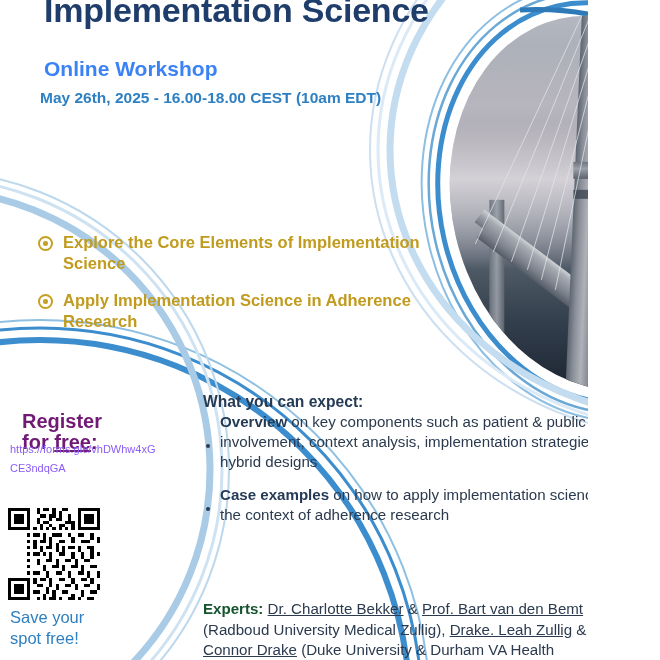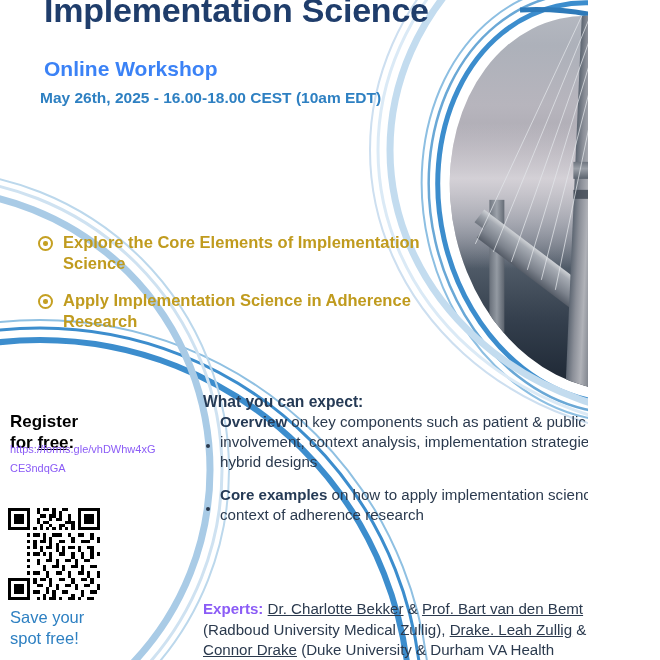--- a/index.html
+++ b/index.html
@@ -136,24 +136,24 @@
   .goal-text {
     font-size: 16.5px;
     font-weight: 700;
     color: #c09b1e;
     line-height: 21px;
   }
 
   
   .register {
     position: absolute;
-    left: 10px; top: 411px;
-    font-size: 17px;
-    font-weight: 700;
-    color: #000000;
+    left: 22px; top: 411px;
+    font-size: 20px;
+    font-weight: 700;
+    color: #701a75;
     line-height: 21px;
   }
   .register u { text-decoration: underline; }
   .url {
     position: absolute;
     left: 10px; top: 440px;
     width: 150px;
     font-size: 11px;
     color: #8b5cf6;
     line-height: 18.5px;
@@ -204,21 +204,21 @@
   .ex-text b { font-weight: 700; color: #253a55; }
 
   .experts {
     position: absolute;
     left: 203px; top: 599px;
     width: 448px;
     font-size: 15.1px;
     color: #2b3a4e;
     line-height: 20.5px;
   }
-  .experts b { font-weight: 700; color: #8b5cf6; }
+  .experts b { font-weight: 700; color: #14532d; }
   .experts u { }
 </style>
 </head>
 <body>
 
 <div id="poster">
 
   <svg class="deco" viewBox="0 0 660 660" width="660" height="660">
     <defs>
       <clipPath id="clipAll">
@@ -455,21 +455,21 @@
 
   <div class="expect-head">What you can expect:</div>
 
   <div class="expect-list">
     <div class="ex-item">
       <span class="ex-dot"></span>
       <span class="ex-text"><b>Overview</b><span> on key components such as patient &amp; public involvement, context analysis, implementation strategies, hybrid designs</span></span>
     </div>
     <div class="ex-item">
       <span class="ex-dot"></span>
-      <span class="ex-text"><b>Core examples</b><span> on how to apply implementation science in the context of adherence research</span></span>
+      <span class="ex-text"><b>Case examples</b><span> on how to apply implementation science in the context of adherence research</span></span>
     </div>
   </div>
 
   <div class="experts">
     <b>Experts:</b><span> </span><u>Dr. Charlotte Bekker</u><span> &amp; </span><u>Prof. Bart van den Bemt</u><span> (Radboud University Medical Zullig), </span><u>Drake. Leah Zullig</u><span> &amp; </span><u>Prof. Connor Drake</u><span> (Duke University &amp; Durham VA Health</span>
   </div>
 
 </div>
 
 </body></html>

